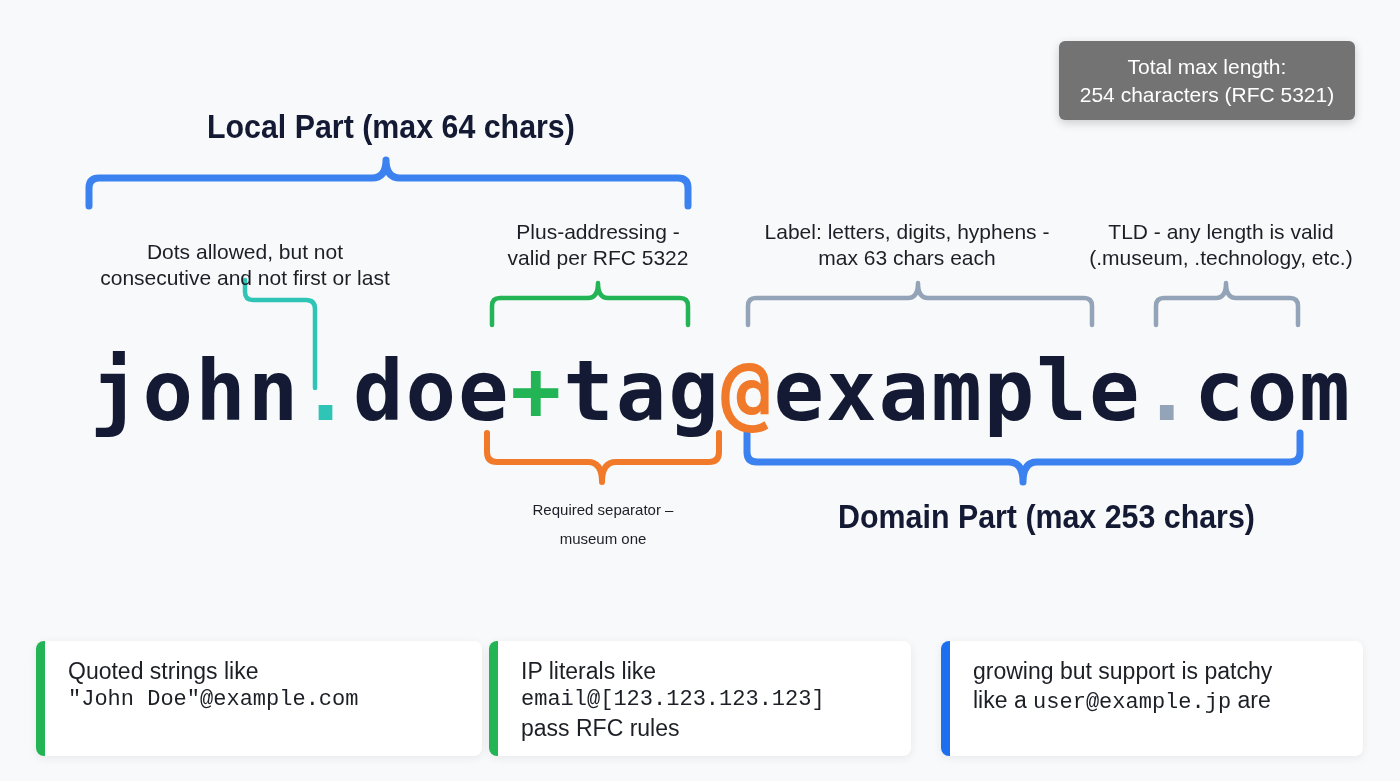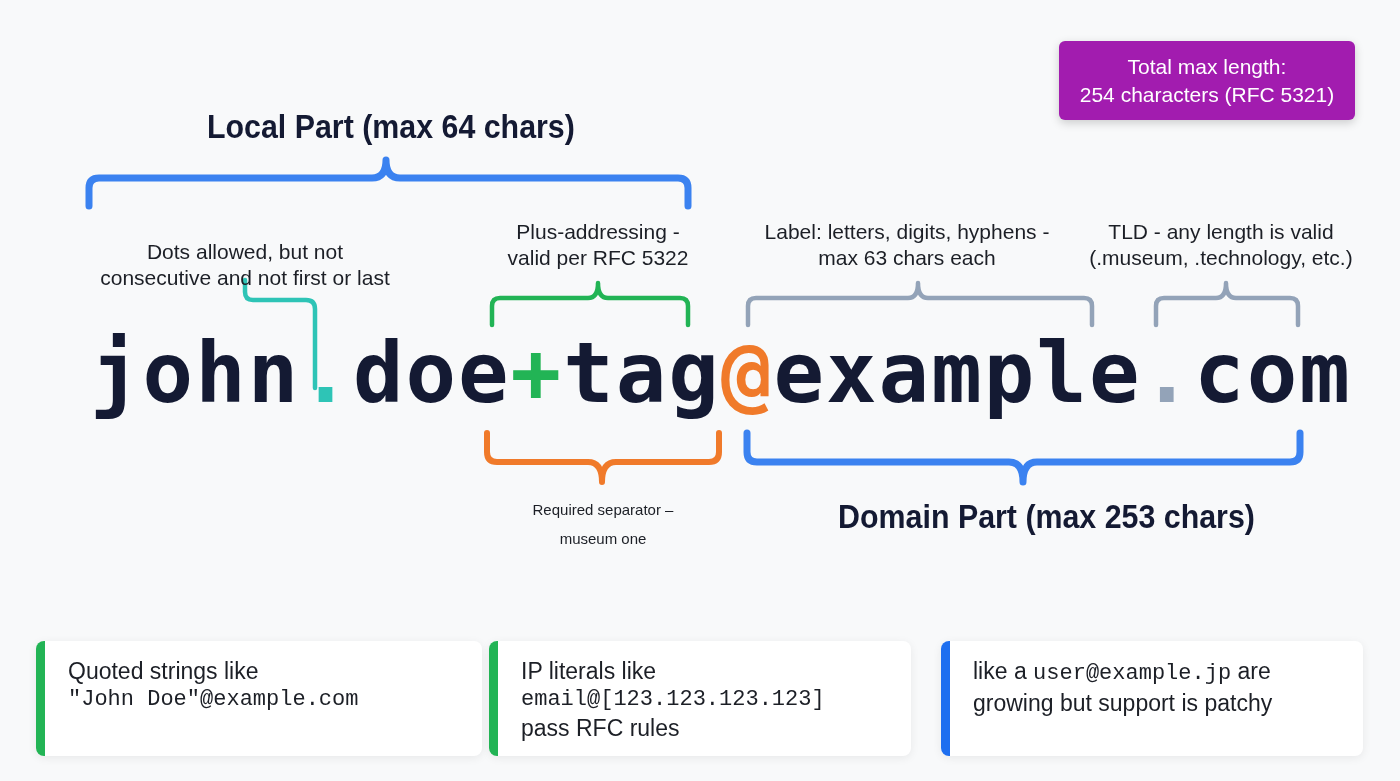--- a/index.html
+++ b/index.html
@@ -12,27 +12,27 @@
   .abs { position:absolute; }
   .title {
     font-weight:bold; font-size:33px; color:#141a33; white-space:nowrap;
     transform:scaleX(0.92); transform-origin:center;
   }
   .note {
     font-size:21px; line-height:26px; text-align:center; color:#1c1f26; white-space:nowrap;
   }
   .total-box {
     left:1059px; top:41px; width:296px; height:79px;
-    background:#a21caf; border-radius:6px;
+    background:#737373; border-radius:6px;
     box-shadow:0 3px 10px rgba(0,0,0,0.18);
     color:#ffffff; font-size:21px; line-height:28px; text-align:center;
     display:flex; flex-direction:column; justify-content:center;
   }
   .email {
-    left:90px; top:318px; height:110px; white-space:nowrap;
+    left:90px; top:336px; height:110px; white-space:nowrap;
     font-family:"DejaVu Sans Mono", monospace; font-weight:bold;
     font-size:84px; line-height:110px; color:#141a33; letter-spacing:2px;text-align:center;
   }
   .email .dot-local { color:#2ec4b6; }
   .email .plus { color:#22b455; }
   .email .at { color:#f07a2a; }
   .email .dot-tld { color:#93a3b8; }
   svg.brackets { position:absolute; left:0; top:0; width:1400px; height:781px; pointer-events:none; }
   .card {
     top:641px; height:115px; width:422px;
@@ -114,16 +114,16 @@
   <div class="body">
     <div>IP literals like</div>
     <div class="mono">email@[123.123.123.123]</div>
     <div>pass RFC rules</div>
   </div>
 </div>
 
 <div class="abs card" style="left:941px;">
   <div class="bar" style="background:#1e6ff0;"></div>
   <div class="body">
+    <div>growing but support is patchy</div>
     <div><span style="white-space:pre;">like a </span><span class="mono">user@example.jp</span><span style="white-space:pre;"> are</span></div>
-    <div>growing but support is patchy</div>
   </div>
 </div>
 
 </body></html>

